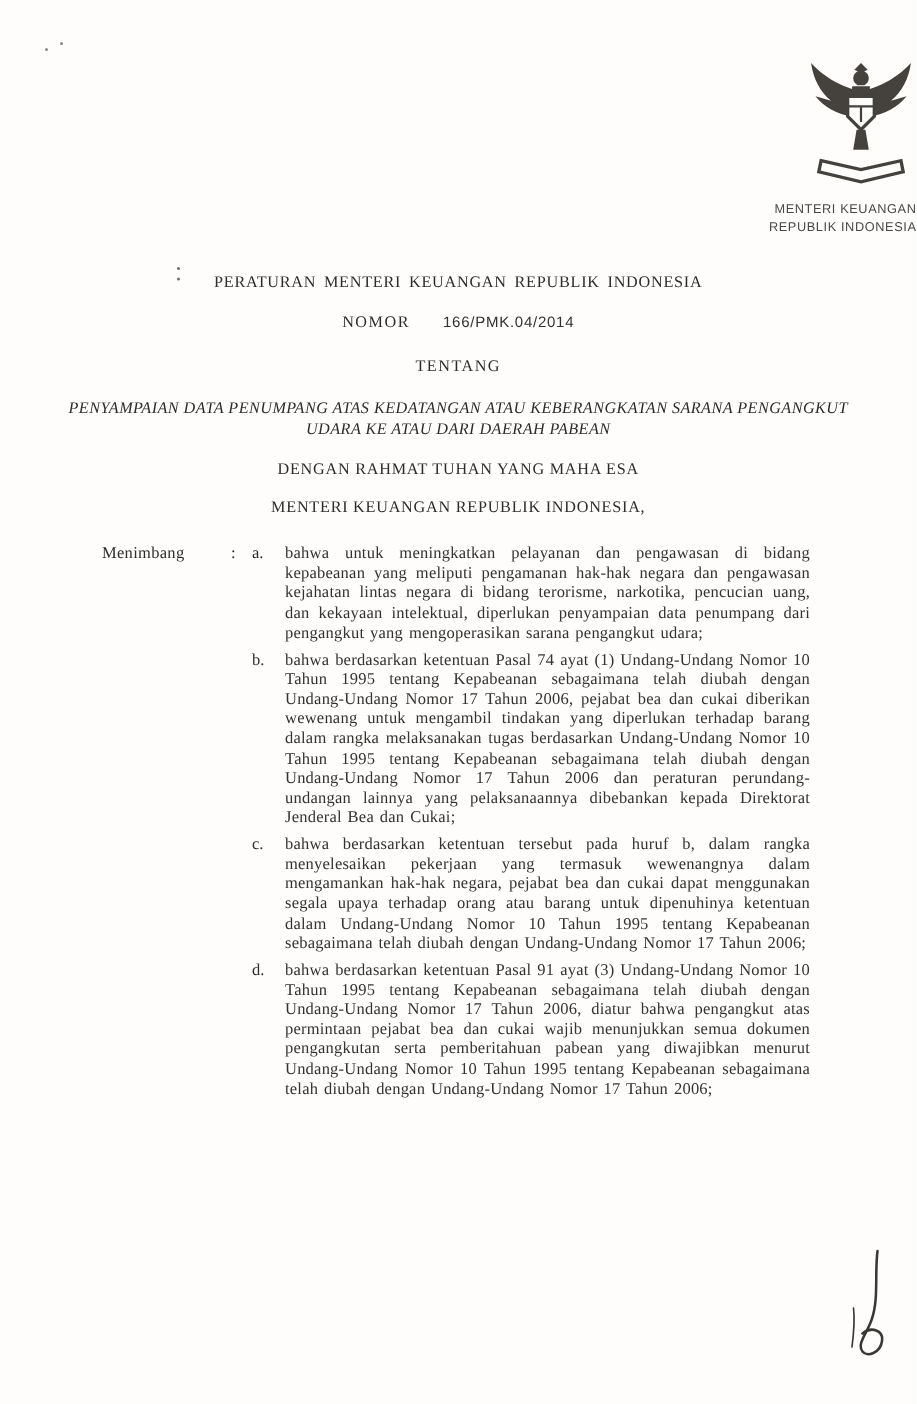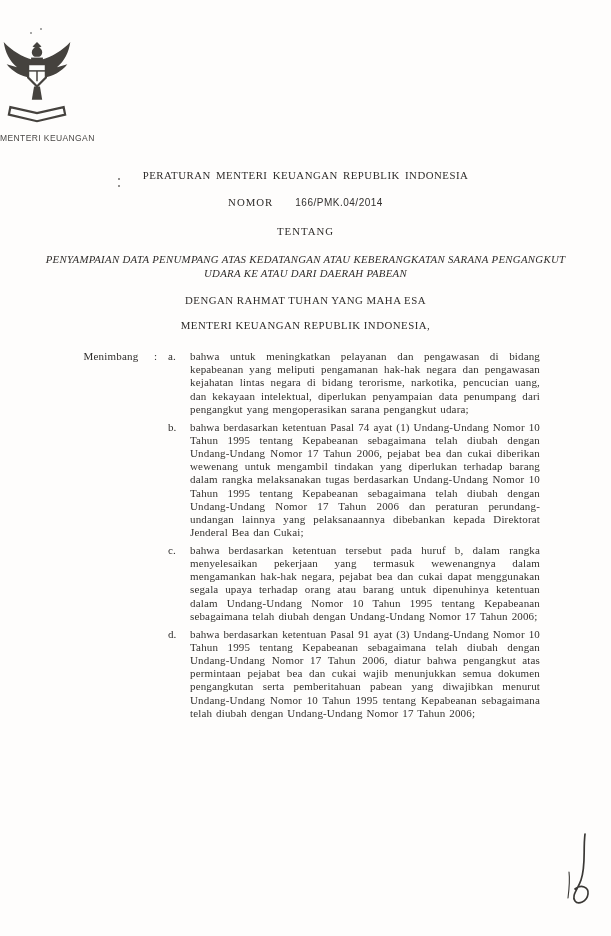--- a/index.html
+++ b/index.html
@@ -9,21 +9,21 @@
     background: #ffffff;
     font-family: "Liberation Serif", serif;
     color: #2e2c2a;
     overflow: hidden;
   }
   .page {
     position: relative;
     width: 611px; height: 936px;
     background: #fefdfc;
   }
-  .letterhead { text-align: left; padding-top: 40px; }
+  .letterhead { text-align: right; padding-top: 40px; }
   .emblem-wrap { display: inline-block; line-height: 0; }
   .ministry-line {
     font-family: "Liberation Sans", sans-serif;
     font-size: 8.5px; letter-spacing: 0.4px;
     color: #4a4846; line-height: 11px; margin-top: 1px;
   }
   .ministry-line:first-of-type { margin-top: 5px; }
   .salinan {
     font-weight: bold; font-size: 11px; letter-spacing: 0.8px;
     margin-top: 7px; color: #222;
@@ -41,21 +41,21 @@
     font-size: 10.8px; letter-spacing: 0.3px; line-height: 14px; font-style: italic;
   }
   .rahmat { margin-top: 14px; font-size: 10.8px; letter-spacing: 0.5px; }
   .authority { margin-top: 13px; font-size: 10.8px; letter-spacing: 0.5px; }
 
   .menimbang {
     display: flex; align-items: flex-start;
     padding-left: 68px; margin-top: 19px;
     font-size: 11px; line-height: 13.2px;
   }
-  .menimbang-label { width: 86px; flex: none; letter-spacing: 0.2px; text-align: center; }
+  .menimbang-label { width: 86px; flex: none; letter-spacing: 0.2px; }
   .menimbang-colon { width: 14px; flex: none; }
   .menimbang-items { width: 374px; flex: none; }
   .m-item { display: flex; margin-bottom: 4.5px; }
   .m-item:last-child { margin-bottom: 0; }
   .m-letter { width: 22px; flex: none; }
   .m-text {
     width: 350px; flex: none;
     text-align: justify;
     letter-spacing: 0.15px; word-spacing: 1px;
     color: #34322f;
@@ -110,20 +110,21 @@
           <path d="M42 23 h16 v11 h-16 z"></path>
           <path d="M38 32 h24 v18 l-12 12 -12 -12 z" fill="#fdfdfc" stroke="#45423e" stroke-width="3"></path>
           <path d="M38 41 h24" fill="none" stroke="#45423e" stroke-width="2"></path>
           <path d="M50 41 v14" fill="none" stroke="#45423e" stroke-width="2"></path>
           <path d="M46 62 h8 l3 18 h-14 z"></path>
           <path d="M14 90 L50 98 L86 90 L88 100 L50 109 L12 100 Z" fill="#fdfdfc" stroke="#45423e" stroke-width="3"></path>
         </g>
       </svg>
     </span>
     <div class="ministry-line">MENTERI KEUANGAN</div>
+    <div class="ministry-line">REPUBLIK INDONESIA</div>
   </div>
 
   <div class="title-block">
     <div class="reg-title">PERATURAN MENTERI KEUANGAN REPUBLIK INDONESIA</div>
     <div class="nomor-line">
       <span>NOMOR</span><span class="nomor-value">166/PMK.04/2014</span>
     </div>
     <div class="tentang">TENTANG</div>
     <div class="subject">PENYAMPAIAN DATA PENUMPANG ATAS KEDATANGAN ATAU KEBERANGKATAN SARANA PENGANGKUT UDARA KE ATAU DARI DAERAH PABEAN</div>
     <div class="rahmat">DENGAN RAHMAT TUHAN YANG MAHA ESA</div>

